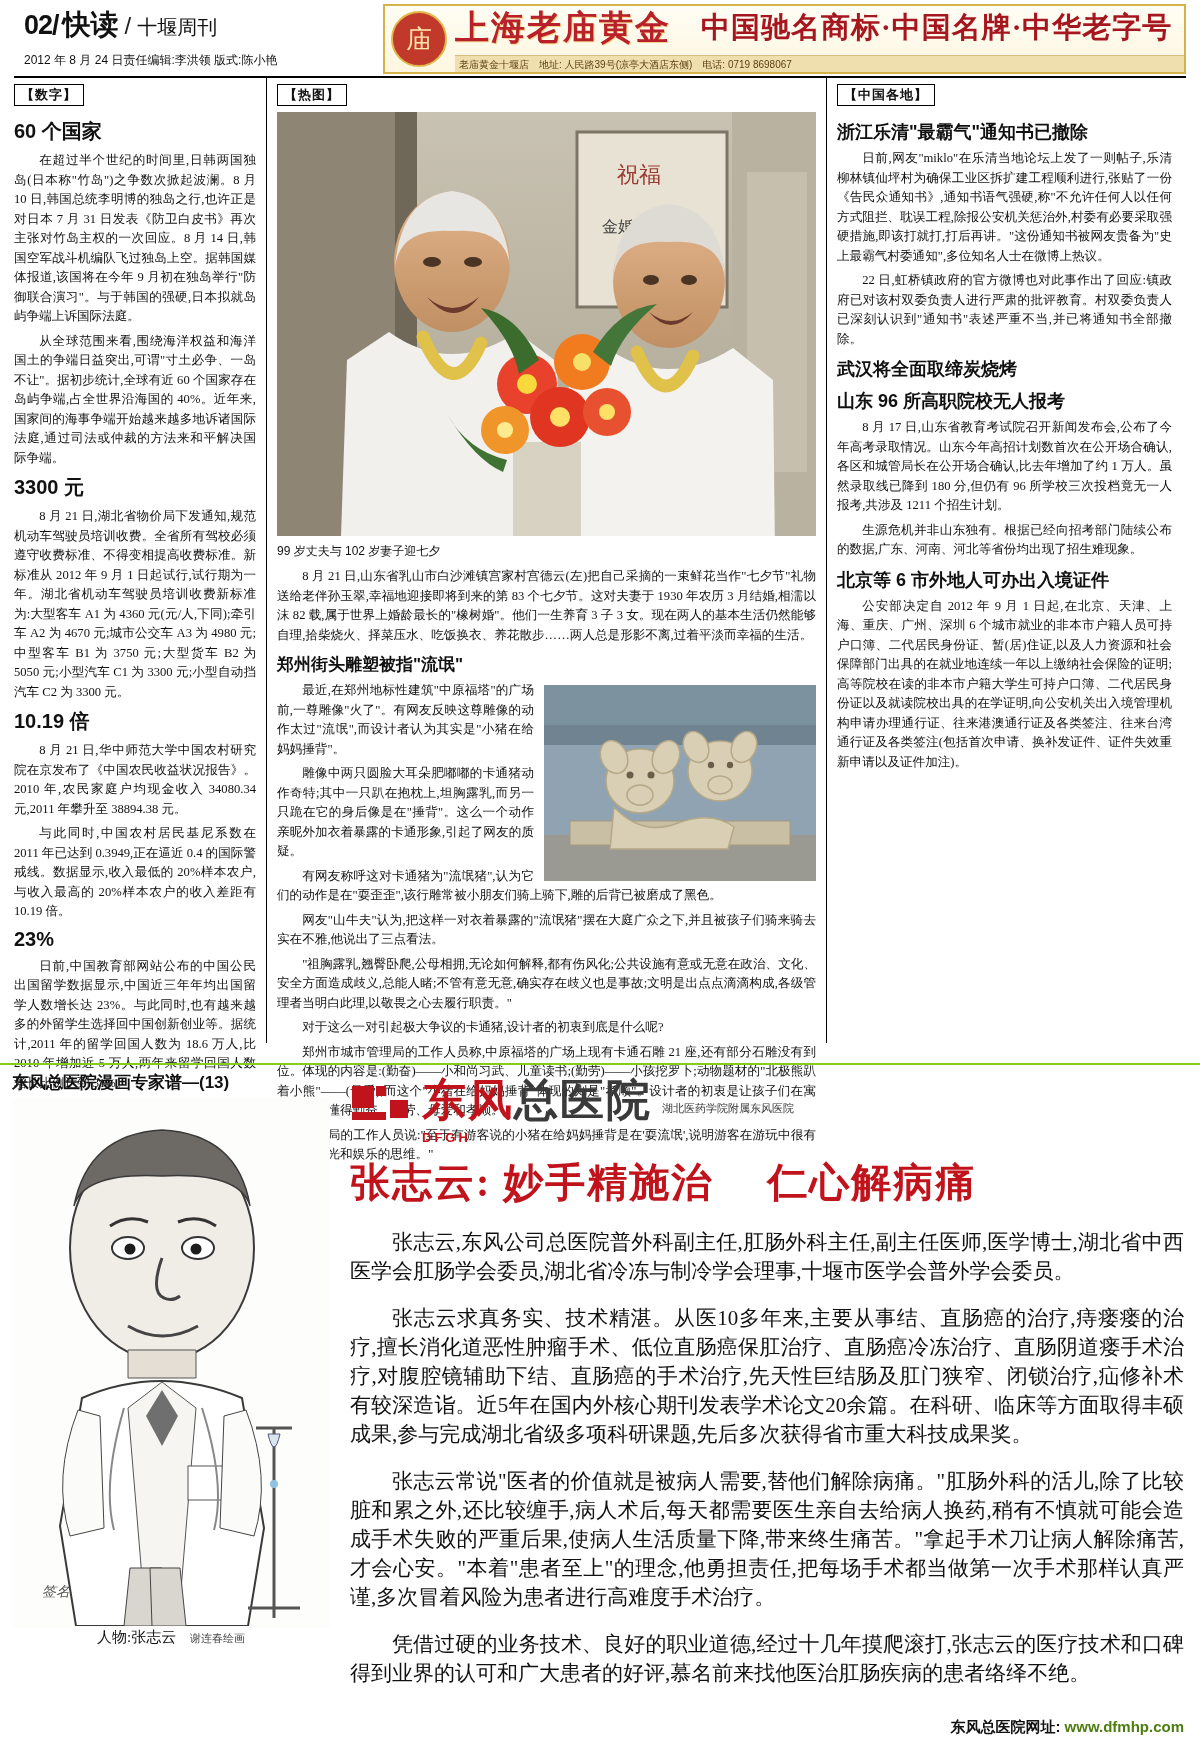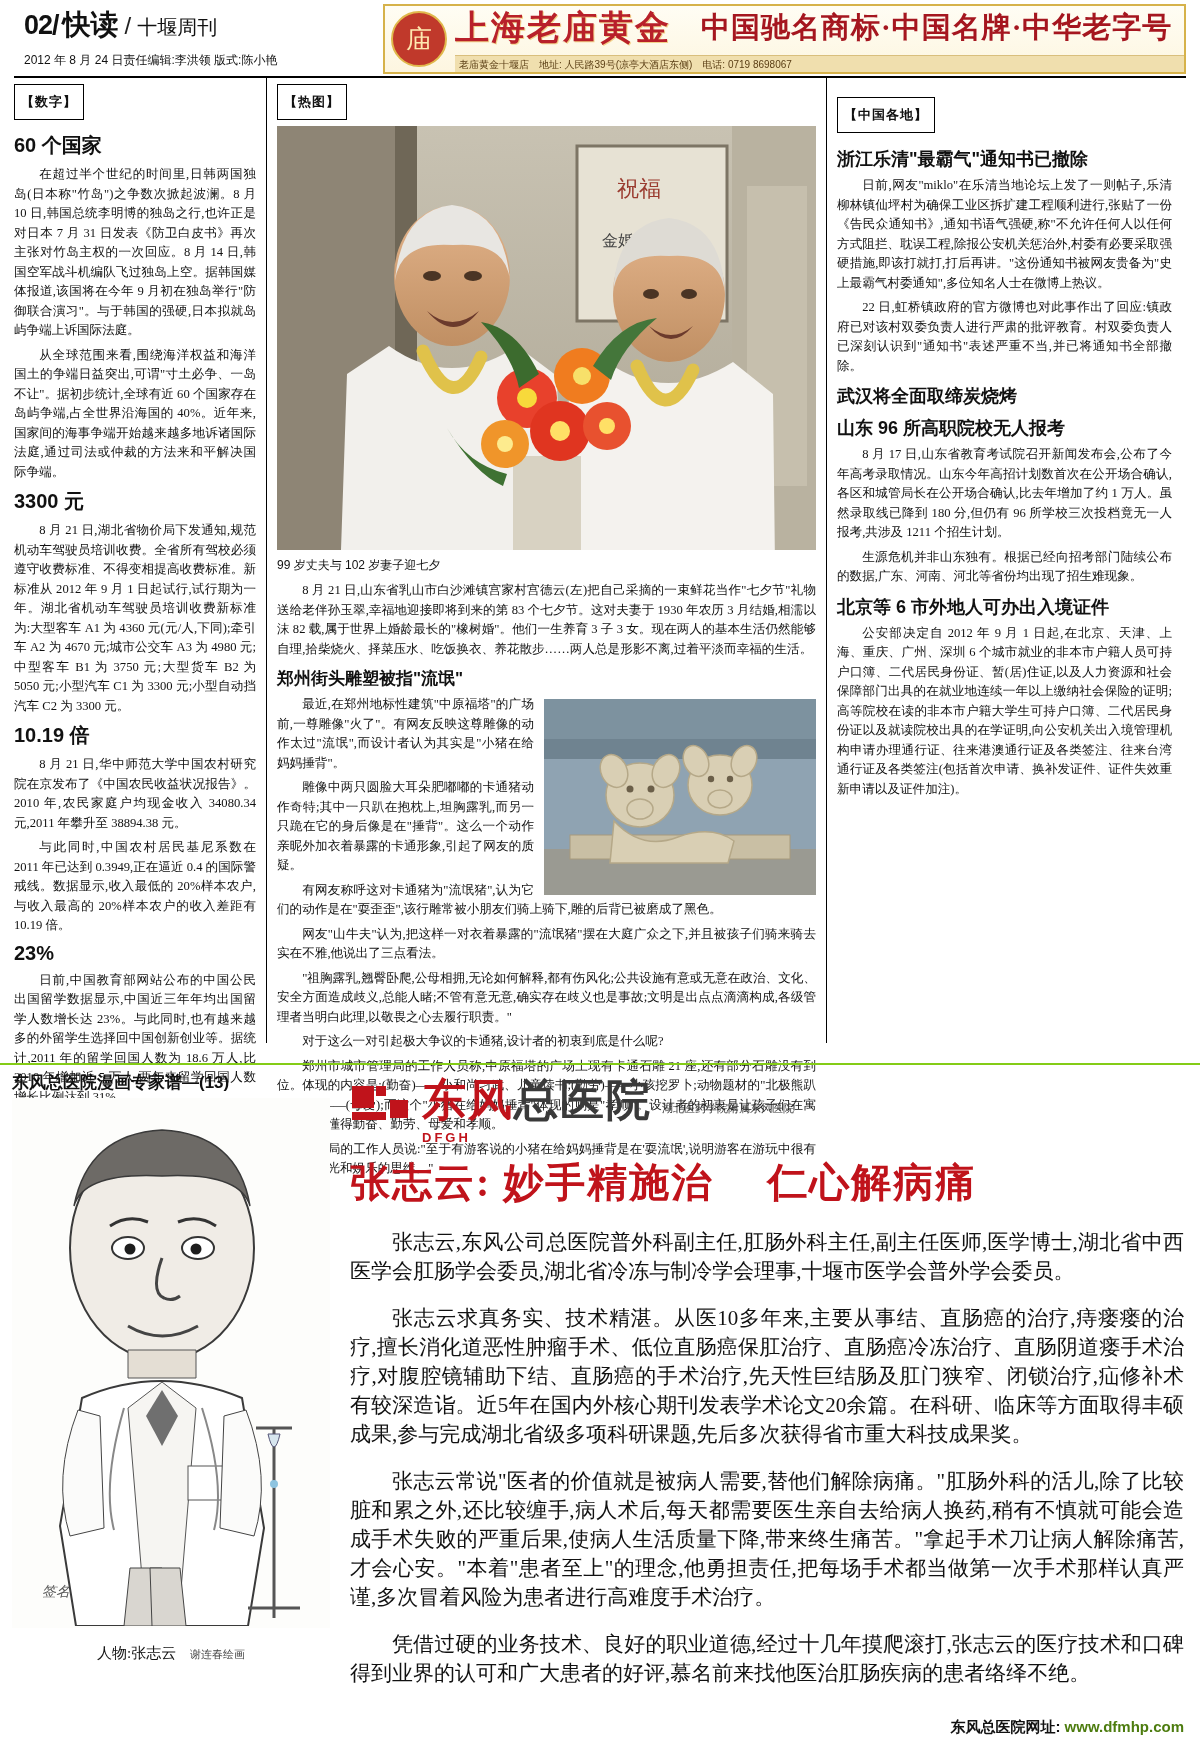--- a/index.html
+++ b/index.html
@@ -59,26 +59,26 @@
   }
 
   
   .content {
     display:flex; gap:0; padding:0 14px;
     height:965px;
   }
   .col { position:relative; }
   .col-1 { width:253px; padding-right:10px; border-right:1px solid #000; }
   .col-2 { width:560px; padding:0 10px; border-right:1px solid #000; }
-  .col-3 { width:345px; padding-left:10px;margin-top:13px; }
+  .col-3 { width:345px; padding-left:10px; }
 
   .sect-tag {
     font-size:13px; font-family:"Liberation Sans", sans-serif;
     font-weight:bold; border:1px solid #000; display:inline-block;
-    padding:8px 6px; margin:6px 0 6px 0; letter-spacing:1px;
+    padding:1px 6px; margin:6px 0 6px 0; letter-spacing:1px;
   }
 
   h2.head {
     font-size:20px; font-weight:bold; margin:6px 0 6px 0;
     font-family:"Liberation Sans", sans-serif; letter-spacing:0px;
   }
   h3.subhead {
     font-size:17px; font-weight:bold; margin:8px 0 5px 0;
     font-family:"Liberation Sans", sans-serif;
   }
@@ -107,21 +107,21 @@
   .bottom-inner { display:flex; height:100%; padding:0 6px; }
   .cartoon-col { width:330px; border-right:0px solid #000; position:relative; }
   .cartoon-title {
     font-size:17px; font-weight:bold; font-family:"Liberation Sans", sans-serif;
     padding:6px 0 0 6px;
   }
   .cartoon-frame {
     margin:4px 6px 0 6px; height:530px; background:#fdfdfb;
     position:relative; overflow:hidden;
   }
-  .cartoon-caption { text-align:center; font-size:15px; margin-top:16px; }
+  .cartoon-caption { text-align:center; font-size:15px; margin-top:0; }
   .cartoon-sign { font-size:11px; color:#444; margin-left:10px;}
 
   .adtext-col { flex:1; padding:6px 10px 0 14px; position:relative; }
   .hosp-logo-row { display:flex; align-items:center; gap:10px; }
   .hosp-mark { width:62px; height:52px; position:relative; }
   .hosp-name { font-size:44px; font-weight:bold; color:#c0131b; letter-spacing:2px; font-family:"Liberation Serif", serif;}
   .hosp-name .grey { color:#3a3a3a; }
   .hosp-sub { font-size:11px; color:#333; font-family:"Liberation Sans", sans-serif;}
   .hosp-dfgh { font-size:13px; color:#c0131b; font-weight:bold; letter-spacing:3px; font-family:"Liberation Sans", sans-serif;}
   .ad-headline {

